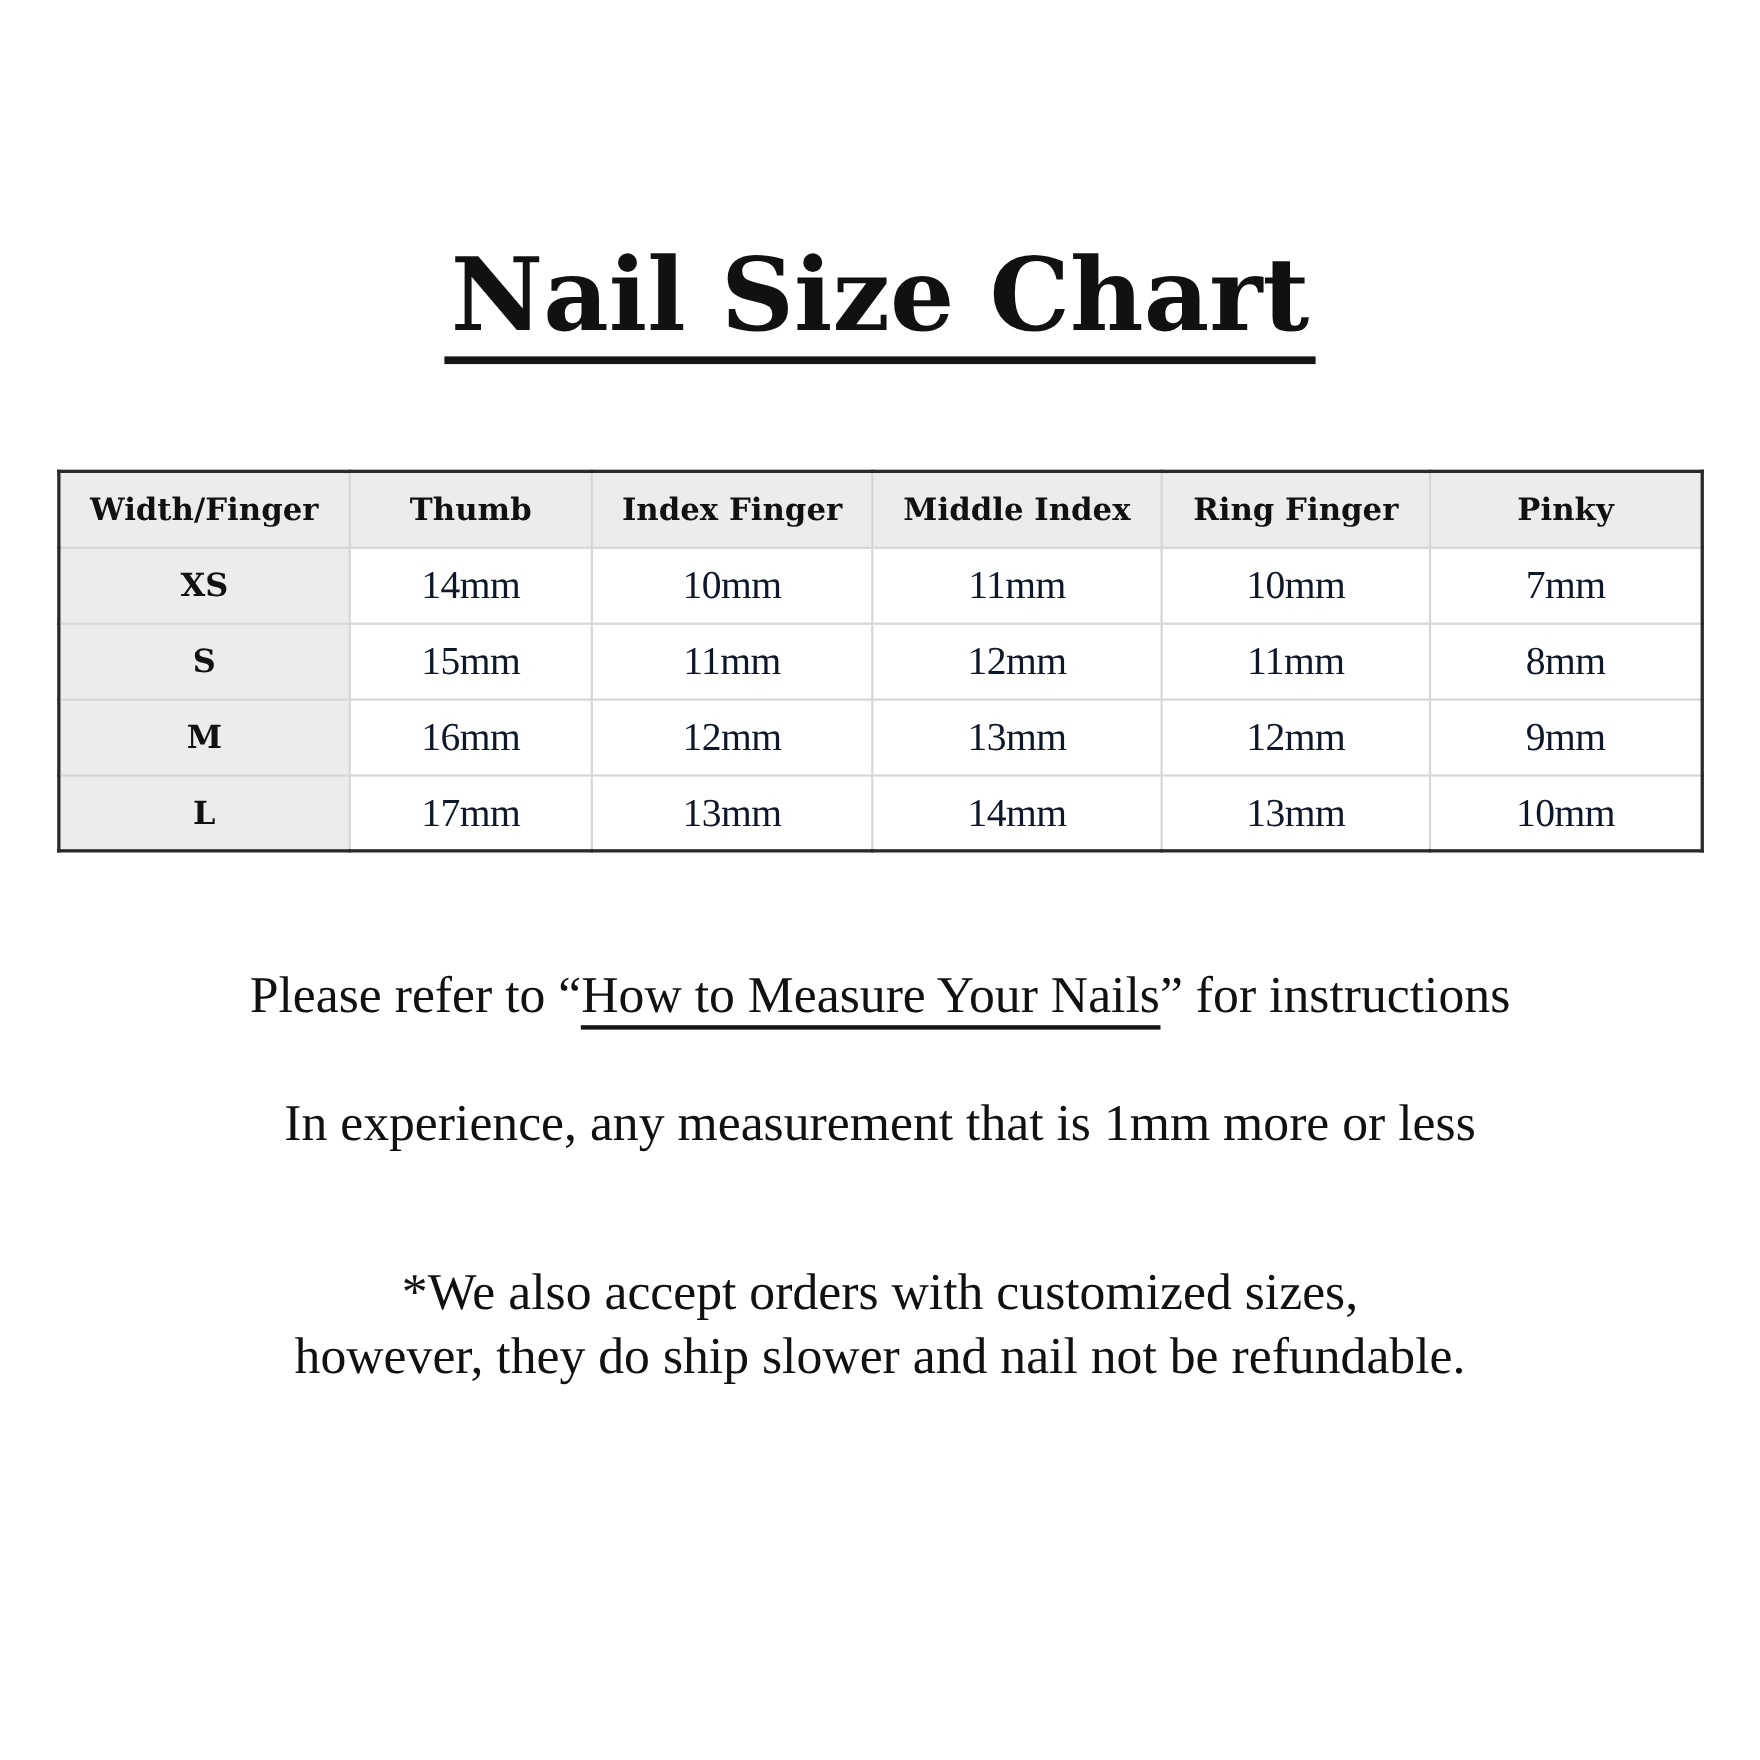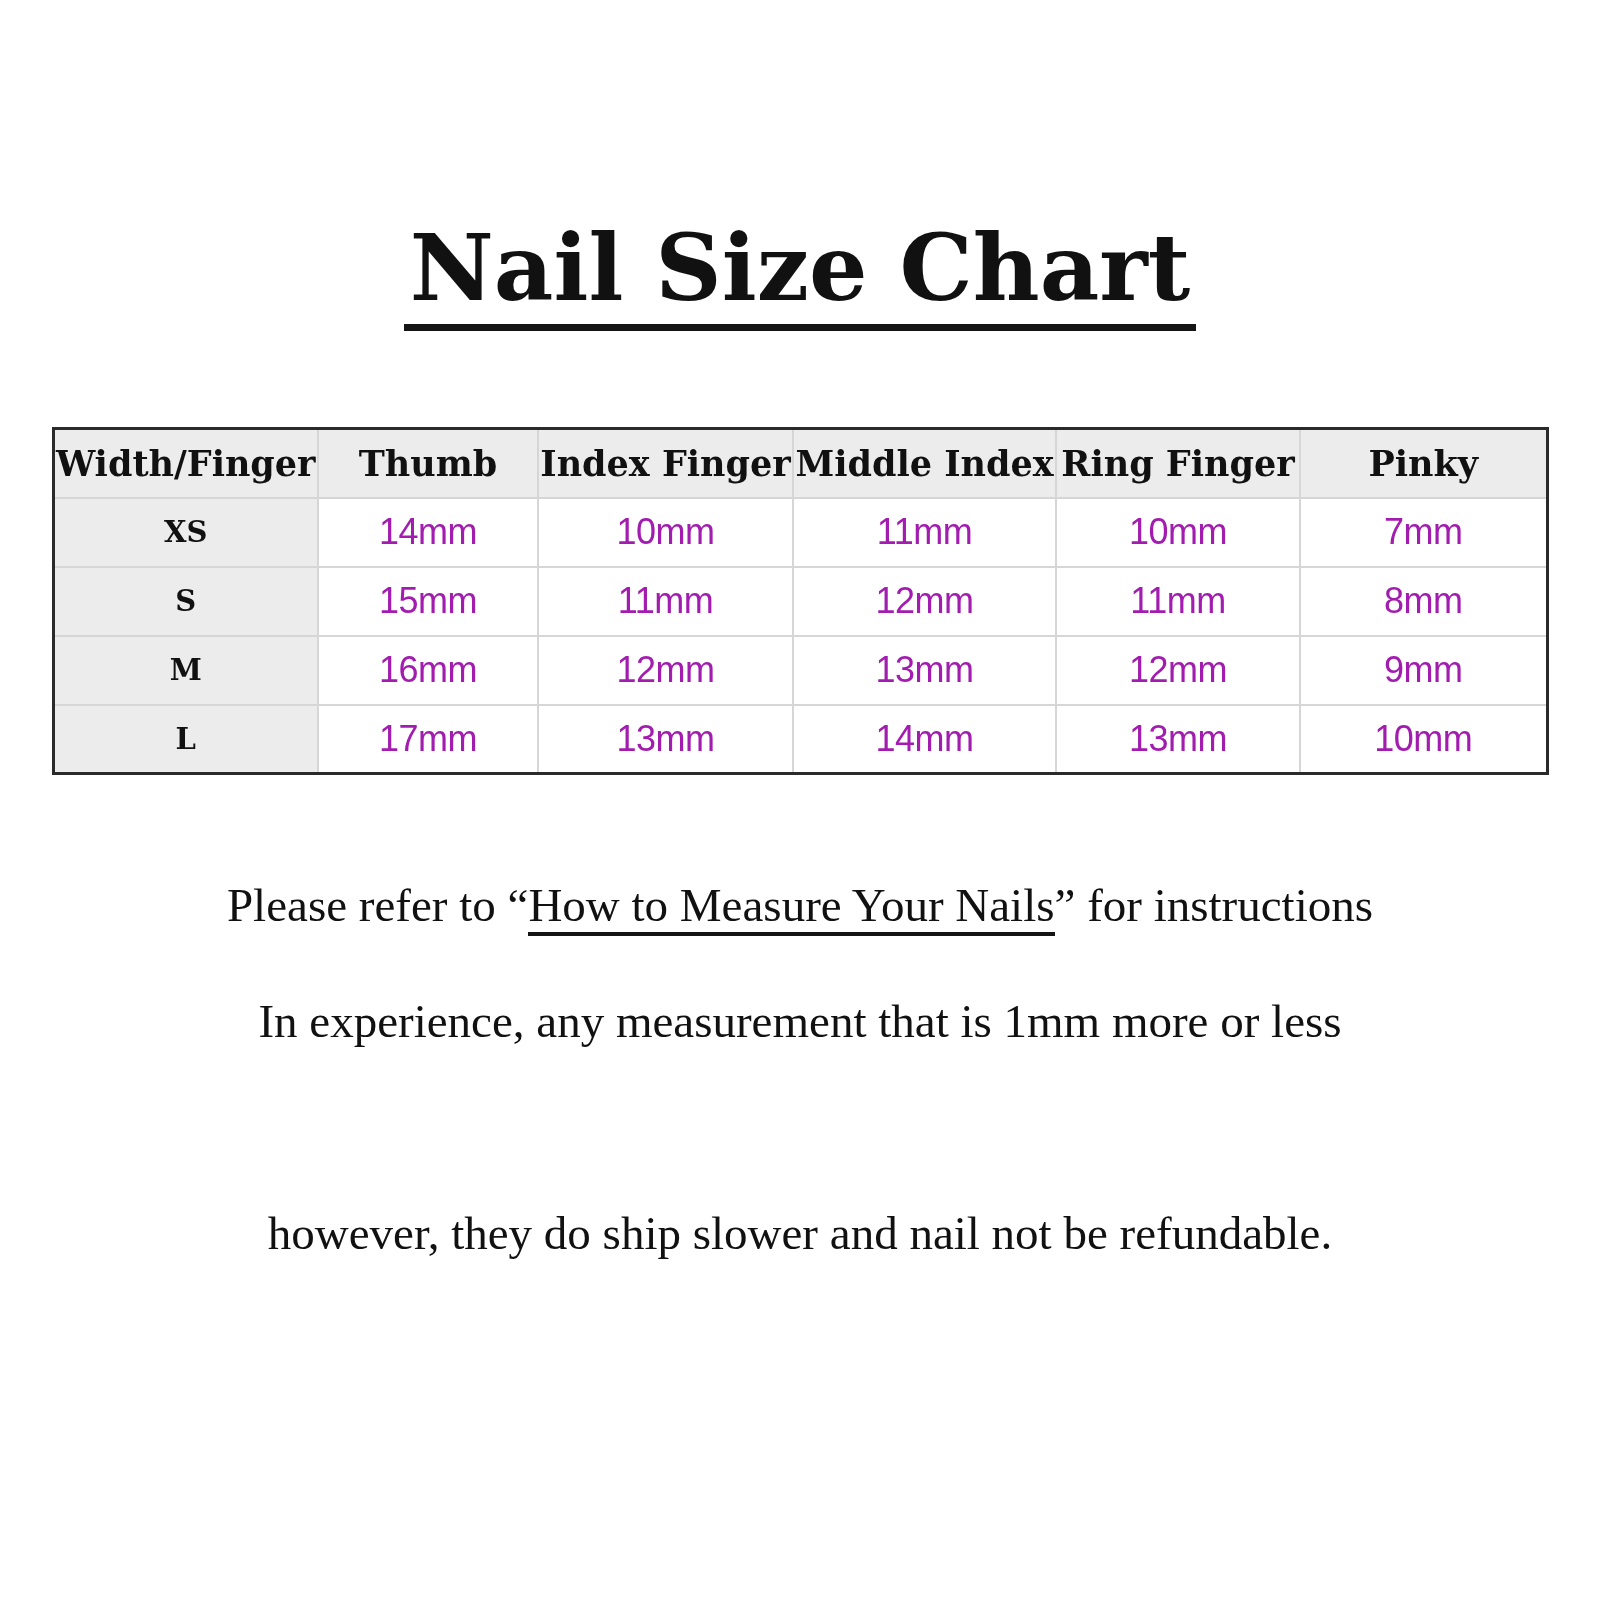--- a/index.html
+++ b/index.html
@@ -46,35 +46,35 @@
     border:2px solid var(--grid-line);
     text-align:center;
     vertical-align:middle;
     height:69px;
     padding:0;
   }
   .size-table thead th{
     background:var(--header-bg);
     font-family:"DejaVu Serif", serif;
     font-weight:bold;
-    font-size:35px;
+    font-size:28px;
     letter-spacing:0px;
   }
   .size-table tbody th{
     background:var(--header-bg);
     font-family:"DejaVu Serif", serif;
     font-weight:bold;
     font-size:29px;
   }
   .size-table tbody td{
     background:var(--cell-bg);
-    font-family:Liberation Sans, sans-serif;
+    font-family:Liberation Serif, serif;
     font-size:36px;
     letter-spacing:-0.5px;
-    color:#a21caf;
+    color:#0f172a;
   }
   .note{
     text-align:center;
     font-size:47px;
     line-height:58px;
     margin:0;
     color:var(--text);
   }
   .note-measure{margin-top:101px;}
   .note-custom{margin-top:96px;}
@@ -147,17 +147,17 @@
     </tbody>
   </table>
 
   <p class="note note-measure">
     <span>Please refer to “</span><span class="inline-link">How to Measure Your Nails</span><span>” for instructions</span><br>
     <br>
     <span>In experience, any measurement that is 1mm more or less</span><br>
   </p>
 
   <p class="note note-custom">
-    <br>
+    <span>*We also accept orders with customized sizes,</span><br>
     <span>however, they do ship slower and nail not be refundable.</span>
   </p>
 
 </div>
 
 </body></html>

